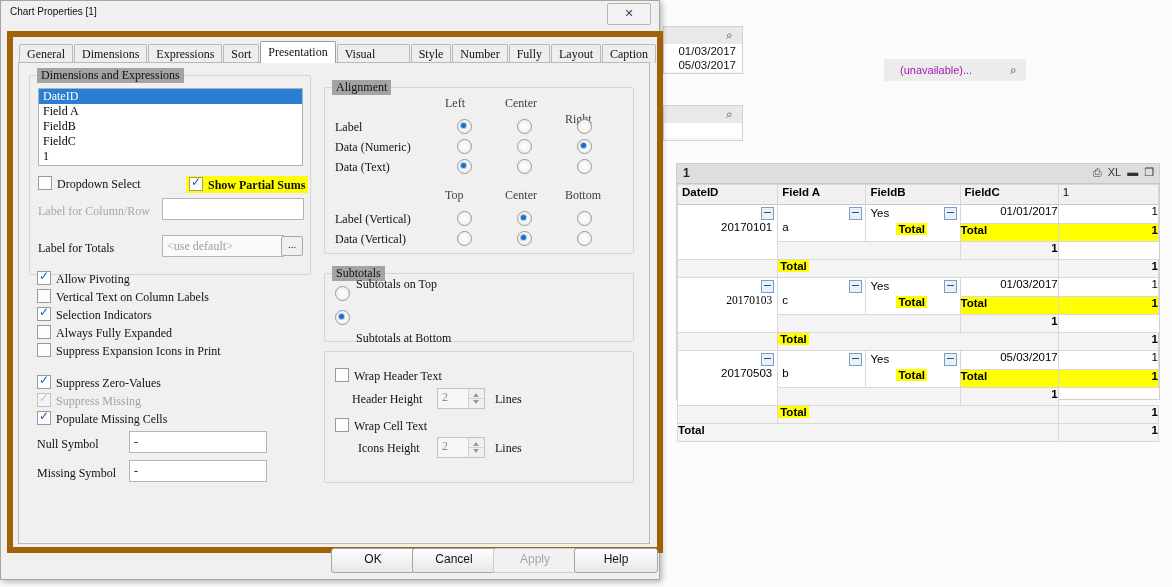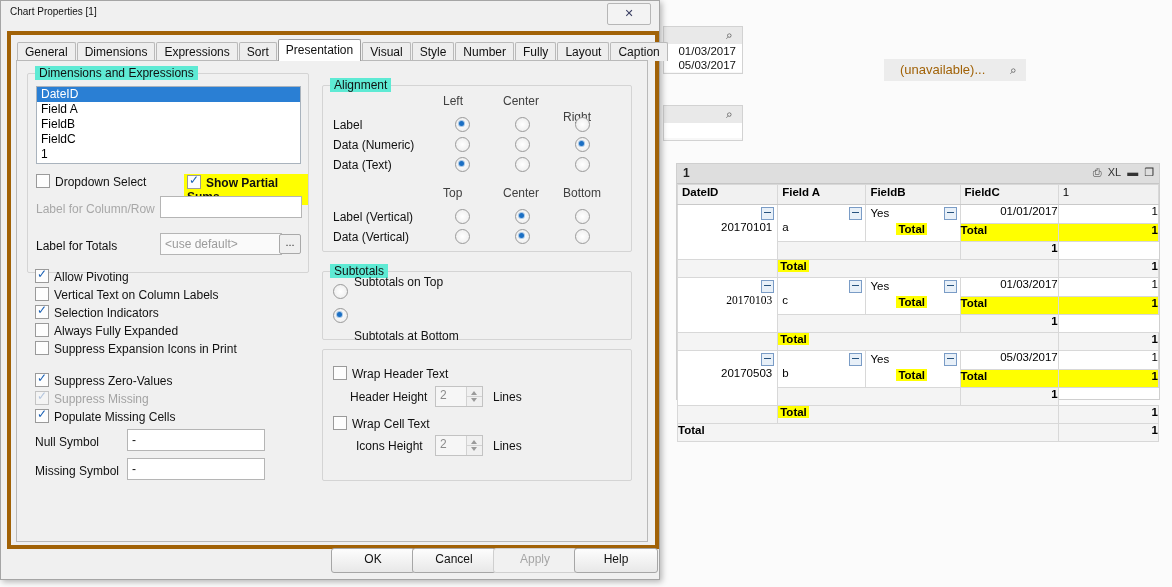--- a/index.html
+++ b/index.html
@@ -12,21 +12,21 @@
   
   #app-canvas{position:absolute;left:0;top:0;width:1172px;height:587px;background:#fbfbfb;}
 
   .bg-listbox{position:absolute;background:#f7f7f7;border:1px solid #d2d2d2;}
   .bg-lb-caption{height:17px;background:#e9e9e9;position:relative;}
   .bg-lb-body{background:#ffffff;}
   .mag{position:absolute;right:4px;top:2px;width:12px;height:12px;color:#555;font-size:12px;line-height:12px;}
   .bg-lb-row{padding:0 6px 0 0;text-align:right;font-size:11.5px;color:#111;line-height:14px;height:14px;}
 
   .unavail-box{position:absolute;background:#ececec;border:0;height:22px;line-height:22px;}
-  .unavail-txt{position:absolute;left:16px;top:0;font-size:13px;color:#a16207;}
+  .unavail-txt{position:absolute;left:16px;top:0;font-size:11px;color:#a21caf;}
 
   
   #pivot{position:absolute;left:676px;top:163px;width:482px;height:235px;
          background:#fff;border:1px solid #cfcfcf;}
   #pivot-caption{height:19px;background:#dedede;border-bottom:1px solid #c6c6c6;position:relative;}
   #pivot-caption .cap-title{position:absolute;left:6px;top:2px;font-size:12px;font-weight:bold;color:#222;}
   #pivot-caption .cap-icons{position:absolute;right:5px;top:2px;display:flex;gap:6px;align-items:center;color:#333;}
   .cap-ic{font-size:11px;line-height:13px;cursor:default;}
 
   table.pvt{border-collapse:collapse;table-layout:fixed;width:482px;font-size:11.5px;}
@@ -48,35 +48,35 @@
   
   #dialog{position:absolute;left:0;top:0;width:658px;height:578px;
           background:#f0f0f0;border:1px solid #a5a5a5;box-shadow:2px 2px 6px rgba(0,0,0,.28);}
   #dlg-title{height:26px;position:relative;}
   #dlg-title .t{position:absolute;left:9px;top:5px;font-size:10px;color:#111;}
   #dlg-close{position:absolute;right:8px;top:2px;width:42px;height:20px;background:#f3f3f3;
              border:1px solid #b6b6b6;border-radius:2px;color:#3a3f63;font-size:11px;
              line-height:18px;text-align:center;cursor:pointer;}
 
   #dlg-body{position:absolute;left:6px;top:30px;width:644px;height:510px;background:#f0f0f0;
-            border:4px solid #a16207;}
+            border:6px solid #a16207;font-family:Liberation Serif, serif;}
 
   
   #tabs{position:absolute;left:6px;top:5px;height:21px;display:flex;align-items:flex-end;}
   .tab{height:18px;line-height:18px;padding:0 7px;background:#eeeeee;border:1px solid #b9b9b9;
        border-bottom:none;margin-right:1px;font-size:12px;color:#111;cursor:pointer;
        border-radius:2px 2px 0 0;}
   .tab.active{height:21px;line-height:20px;background:#ffffff;border-color:#9e9e9e;
               font-size:12px;position:relative;z-index:3;}
   #tabpane{position:absolute;left:5px;top:25px;width:630px;height:480px;background:#f0f0f0;
            border:1px solid #b9b9b9;}
 
   
   .gbox{position:absolute;border:1px solid #d4d4d4;border-radius:2px;}
-  .gbox>.leg{position:absolute;top:-8px;left:7px;background:#5eead4;padding:0 4px;font-size:12px;color:#111;}
+  .gbox>.leg{position:absolute;top:-8px;left:7px;background:#a3a3a3;padding:0 4px;font-size:12px;color:#111;}
 
   .listbox{position:absolute;background:#fff;border:1px solid #a9b3bd;overflow:hidden;}
   .li{height:15px;line-height:15px;padding:0 4px;font-size:12px;cursor:pointer;}
   .li.sel{background:#2a7fd4;color:#fff;}
 
   .cb{position:absolute;font-size:12px;line-height:14px;color:#111;cursor:pointer;}
   .cb .box{display:inline-block;width:12px;height:12px;border:1px solid #9a9a9a;background:#fdfdfd;
            vertical-align:-2px;margin-right:5px;position:relative;}
   .cb.on .box{background:#fdfdfd;}
   .cb.on .box:after{content:"✓";position:absolute;left:0px;top:-3px;font-size:12px;color:#1d62b5;

